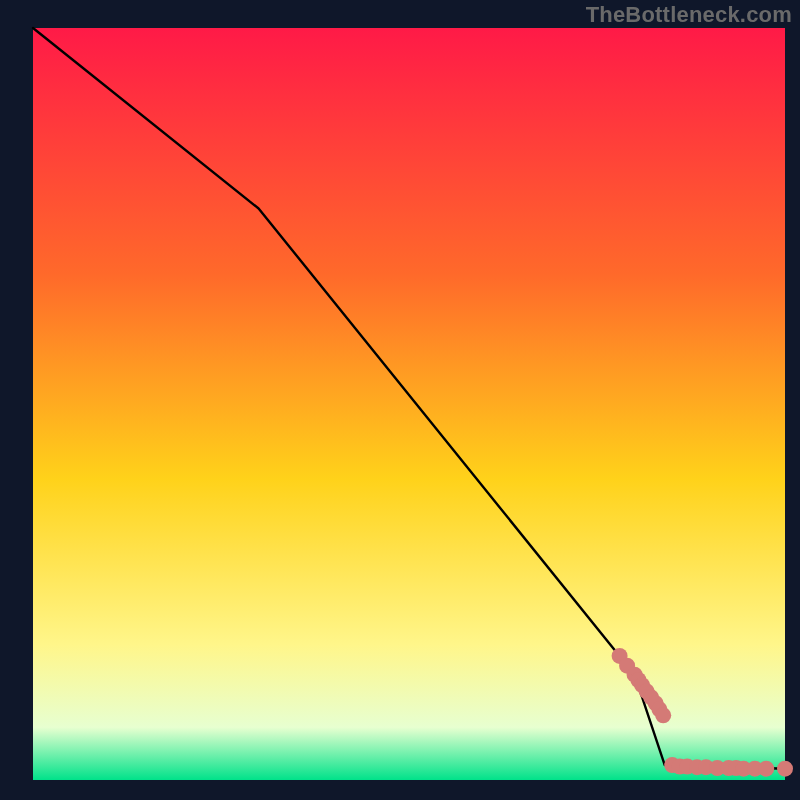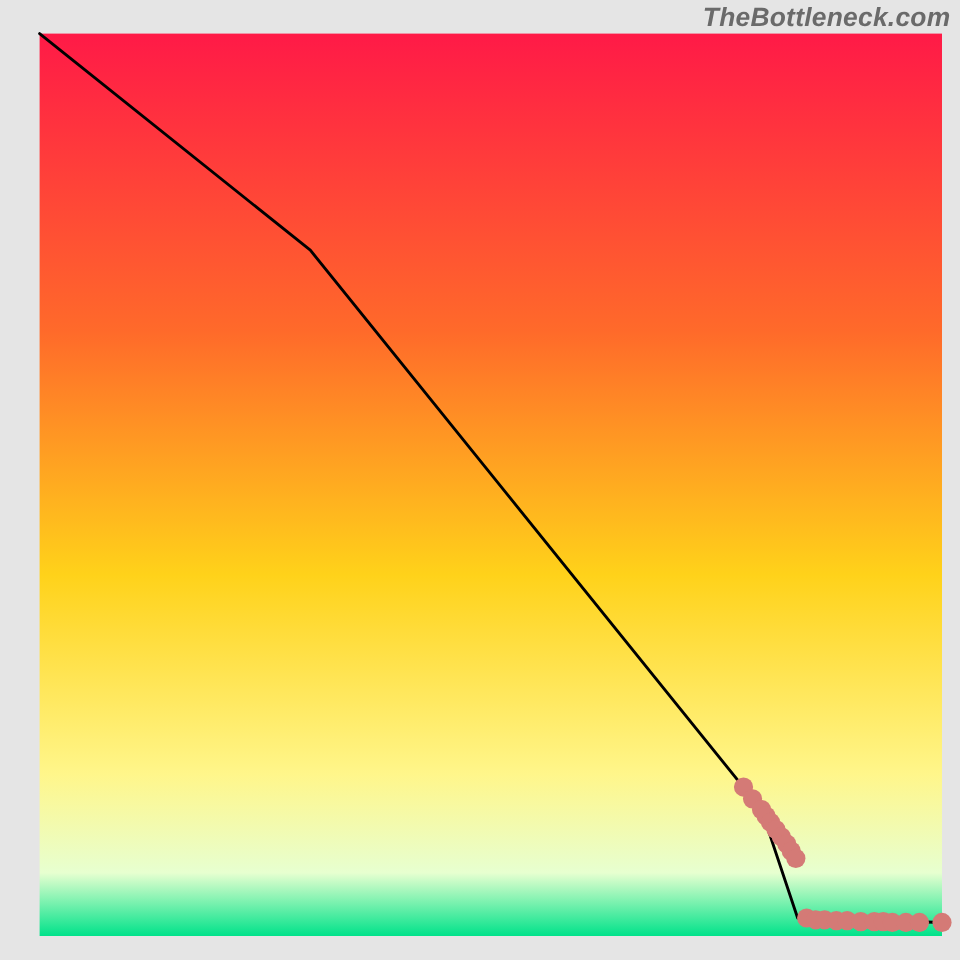--- a/index.html
+++ b/index.html
@@ -8,22 +8,21 @@
     width: 800px;
     height: 800px;
     background: #000;
     font-family: Arial, Helvetica, sans-serif;
     overflow: hidden;
   }
   .frame {
     position: relative;
     width: 800px;
     height: 800px;
-    background: #e5e5e5;
-    font-style: italic;
+    background: #0f172a;
   }
   .watermark {
     position: absolute;
     top: 2px;
     right: 8px;
     color: #6a6a6a;
     font-size: 22px;
     font-weight: 600;
     letter-spacing: 0.2px;
     z-index: 20;

